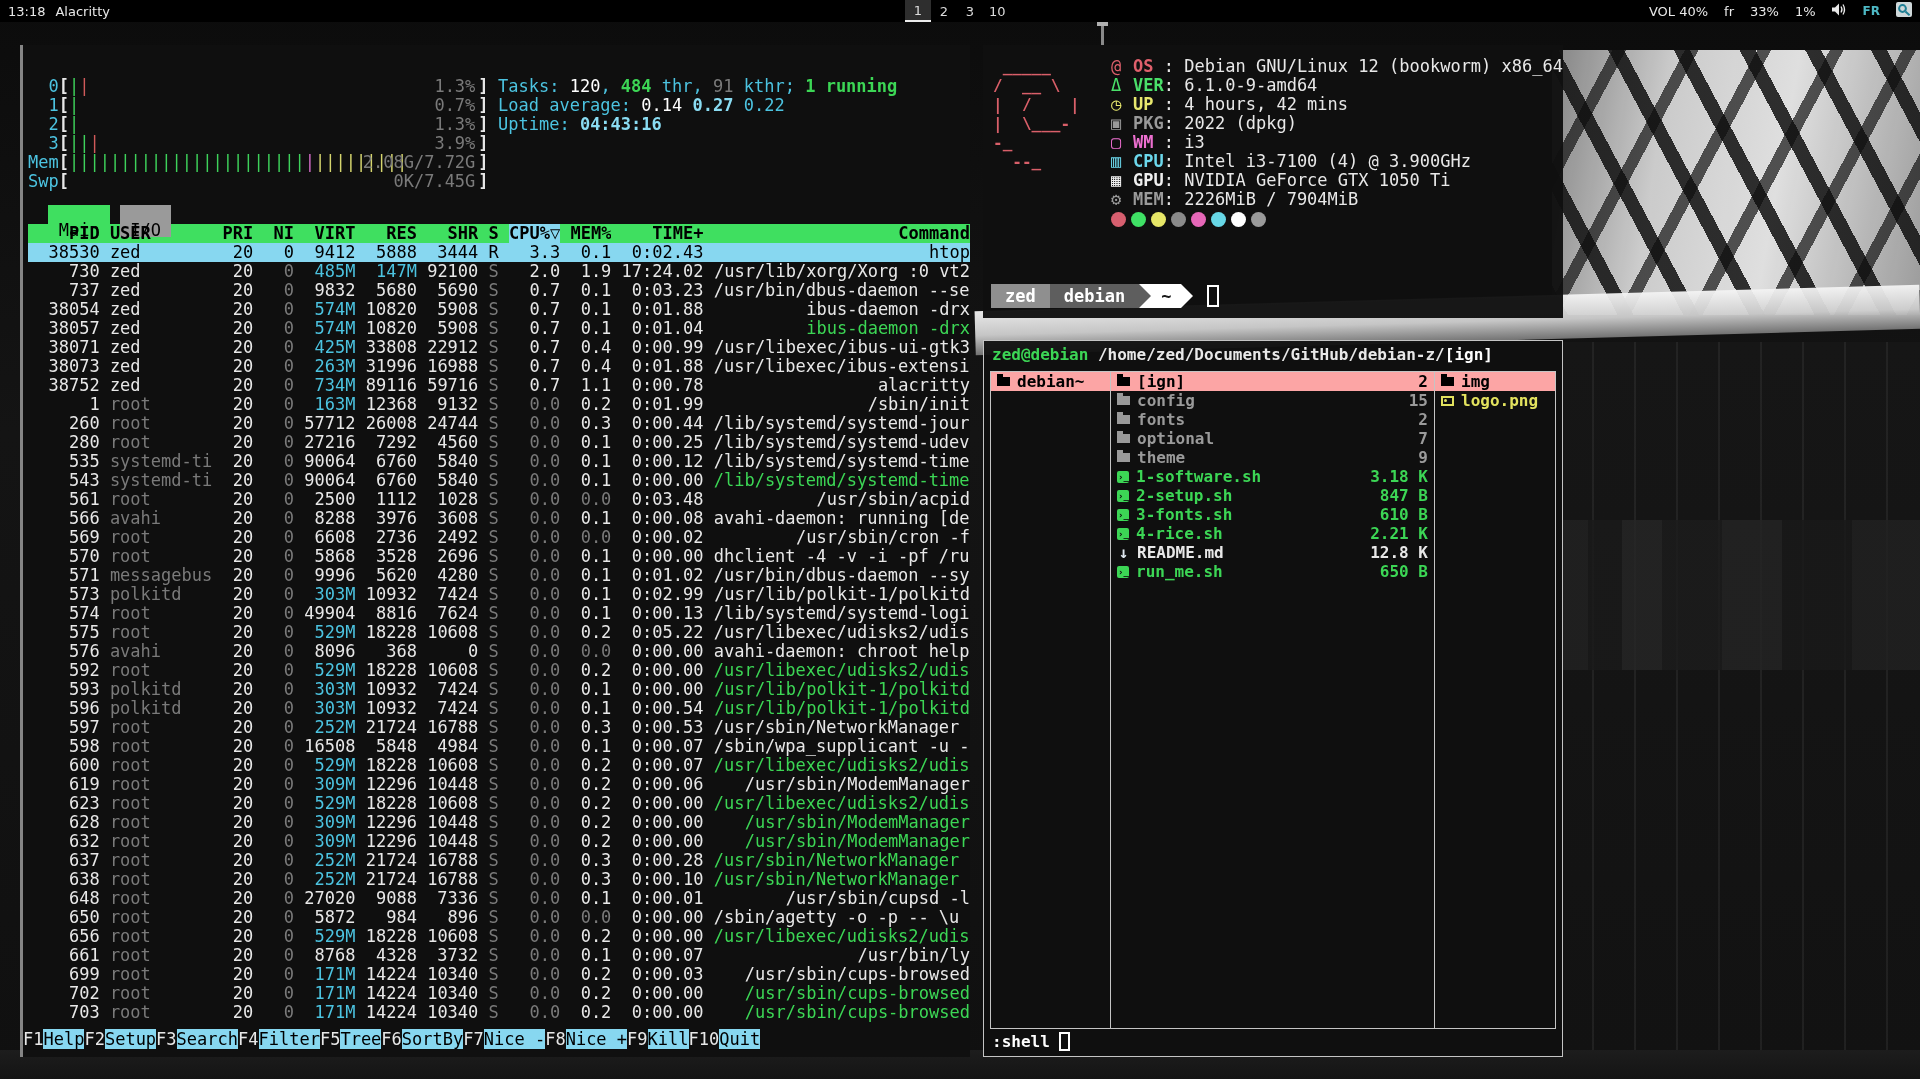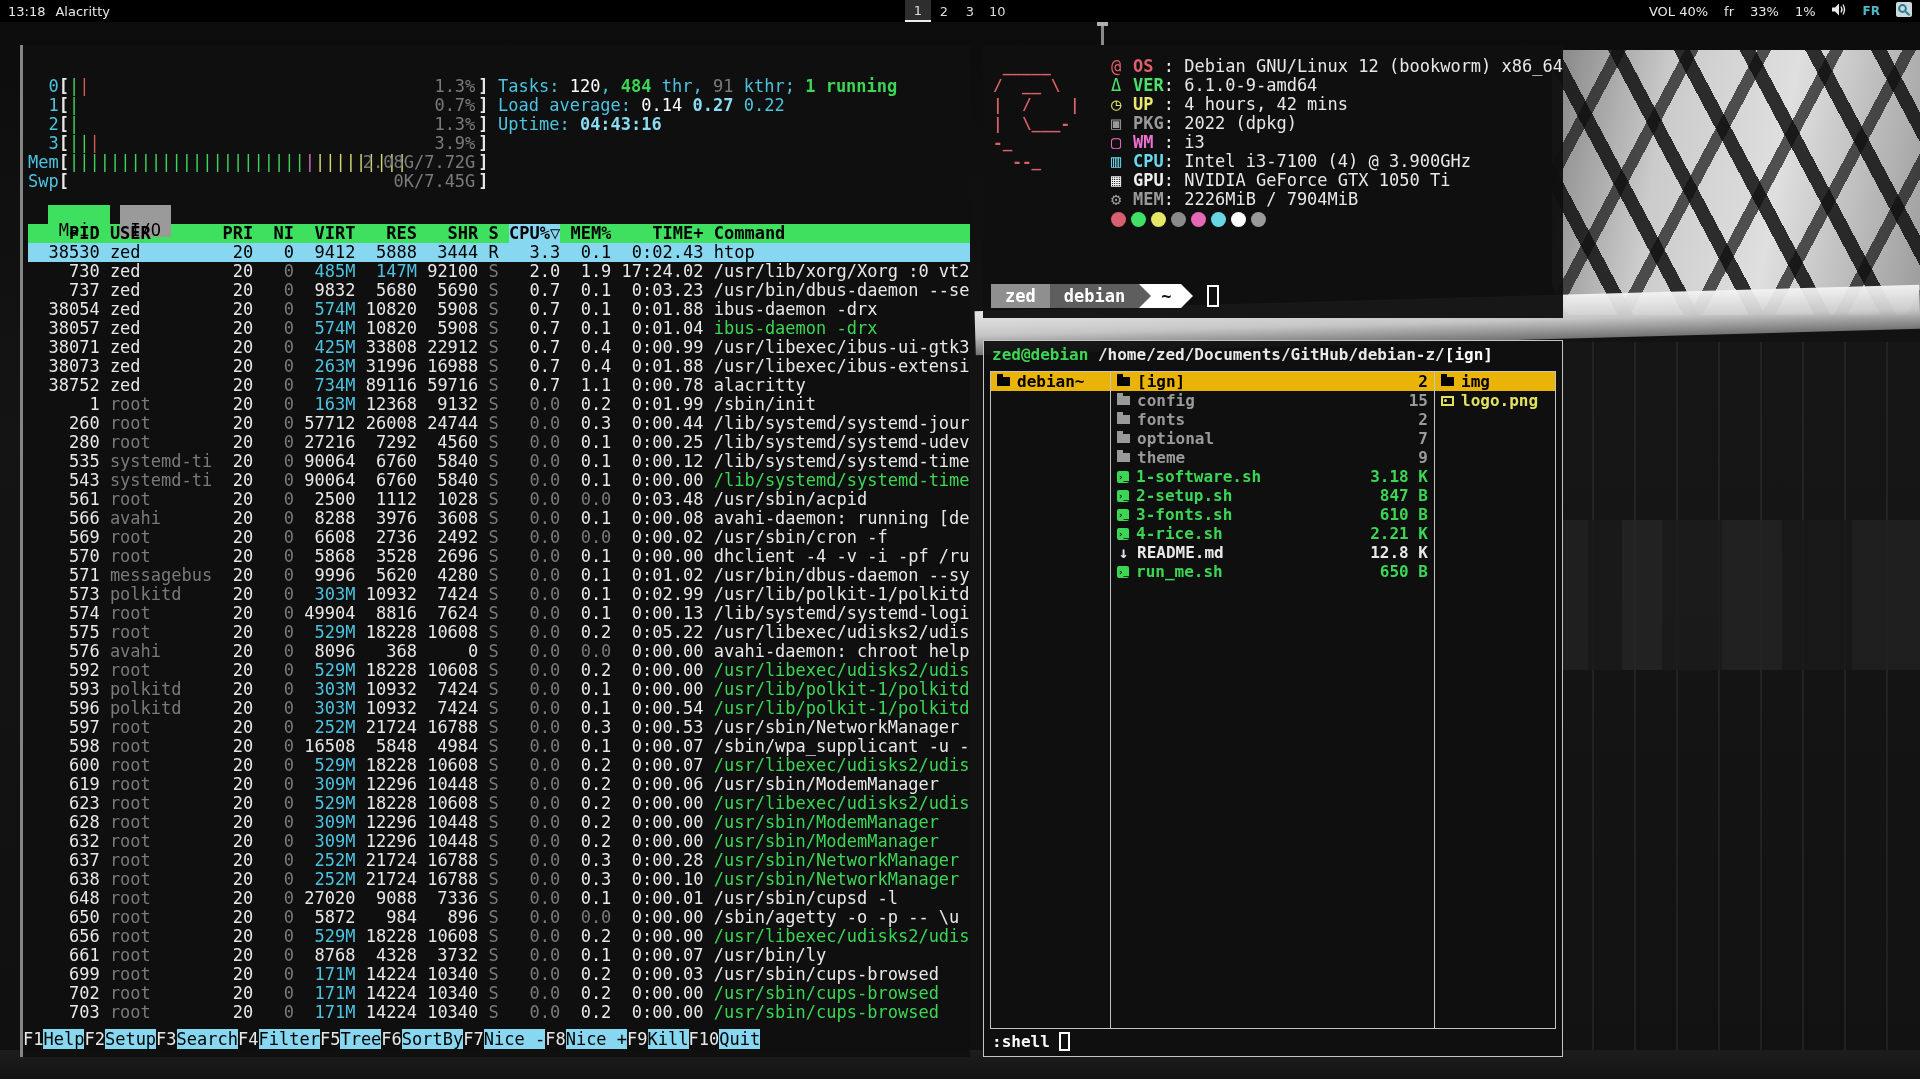--- a/index.html
+++ b/index.html
@@ -62,21 +62,21 @@
   .t-c{color:var(--cyan)} .t-cb{color:var(--cyanb);font-weight:bold} .t-wb{color:#fff;font-weight:normal} .t-gb{color:var(--green);font-weight:bold} .t-d{color:var(--dim)}
   .tabs{display:flex;gap:1ch;margin:14px 0 0 2ch;height:19px}
   .tab{padding:16px 1ch;color:#000}
   .tab-main{background:var(--hdrgreen)} .tab-io{background:#9a9a9a}
   .phead{display:flex;background:var(--hdrgreen);color:#000;height:19px;font-weight:bold}
   .prow{display:flex;height:19px}
   .pc{white-space:pre;overflow:hidden}
   .g1{margin-left:1ch}
   .w7{width:7ch;text-align:right}.w10{width:10ch}.w3{width:3ch;text-align:right}
   .w5{width:5ch;text-align:right}.w4{width:4ch;text-align:right}.w1{width:1ch}
-  .w8{width:8ch;text-align:right}.wcmd{flex:1;text-align:left}
+  .w8{width:8ch;text-align:right}.wcmd{flex:1;text-align:right}
   .hl{background:var(--selbg)}
   .cw{color:var(--white)}.cd{color:var(--dim)}.cc{color:var(--cyan)}.cg{color:var(--green)}
   .sel{background:var(--selbg)} .sel span{color:#000 !important}
   .fkeys{position:absolute;left:0;bottom:8px;display:flex;height:19px;white-space:pre}
   .fk-key{color:var(--white)}
   .fk-label{background:var(--selbg);color:#000;width:6ch;overflow:hidden}
   
   .fetch-wrap{display:flex;padding:12px 0 0 10px}
   .fetch-logo{color:var(--red);font-weight:bold;font-size:16px;line-height:19px;width:118px}
   .finfo{margin-left:4px}
@@ -100,21 +100,21 @@
   .fmhead{height:26px;padding:4px 8px 0 8px;white-space:pre}
   .fm-user{color:var(--green);font-weight:bold}
   .fm-path{color:var(--white)} .fm-cur{color:#fff;font-weight:bold}
   .panes{display:flex;border:1px solid #c4c4c4;margin:4px 6px 0 6px;height:658px;overflow:hidden}
   .pane{overflow:hidden}
   .pane-parent{width:120px;border-right:1px solid #c4c4c4}
   .pane-main{width:324px;border-right:1px solid #c4c4c4}
   .pane-prev{flex:1}
   .fmrow{display:flex;align-items:center;height:19px;padding:0 6px;gap:7px;white-space:pre}
   .fmrow .cnt{margin-left:auto}
-  .fmsel{background:#eab308;color:#000 !important}
+  .fmsel{background:#fca5a5;color:#000 !important}
   .col-dir{color:var(--fmgray)} .col-exec{color:var(--green)}
   .col-plain{color:var(--white)} .col-img{color:var(--fmyellow)}
   .ic-folder{display:inline-block;width:13px;height:9px;background:currentColor;position:relative;flex:none}
   .ic-folder::before{content:"";position:absolute;top:-3px;left:0;width:6px;height:3px;background:currentColor}
   .ic-script{display:inline-block;width:12px;height:12px;background:currentColor;border-radius:2px;position:relative;flex:none}
   .ic-script::before{content:"›_";position:absolute;left:1px;top:-3px;font-size:9px;color:#0c0c0c;font-weight:bold}
   .ic-md{display:inline-block;width:13px;text-align:center;color:#dfe8ef;font-weight:bold;flex:none}
   .ic-img{display:inline-block;width:13px;height:10px;border:2px solid currentColor;position:relative;flex:none}
   .ic-img::before{content:"";position:absolute;left:1px;top:1px;width:3px;height:3px;border-radius:50%;background:currentColor}
   .fmstatus{position:absolute;left:8px;bottom:5px;display:flex;align-items:center;color:#fff}

